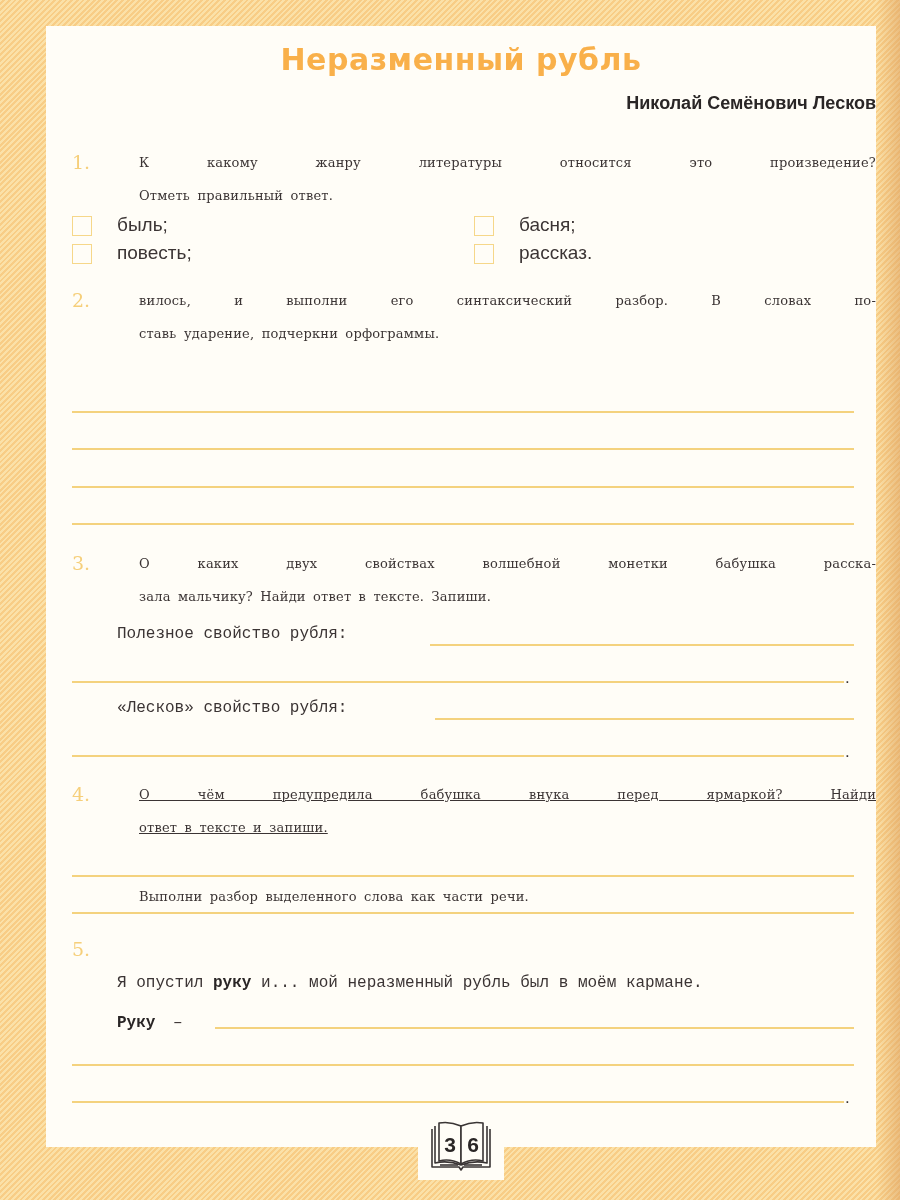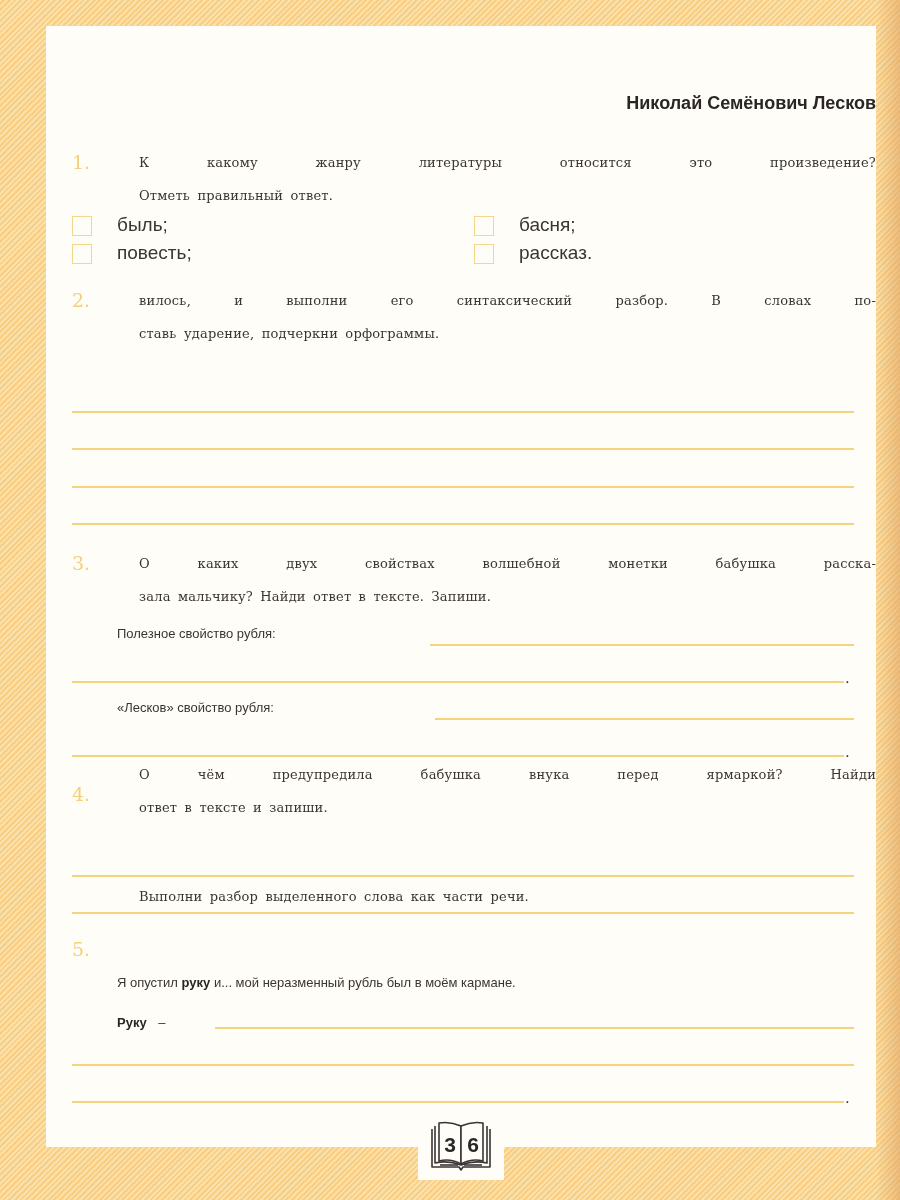--- a/index.html
+++ b/index.html
@@ -91,22 +91,22 @@
       display: block;
       text-align: justify;
       text-align-last: justify;
     }
     .qtext .line.last {
       text-align-last: left;
     }
 
     .sans {
       color: #3b3434;
-      font-family: Liberation Sans, sans-serif;
-      font-size: 13px;
+      font-family: Liberation Mono, monospace;
+      font-size: 16px;
       line-height: 26px;
       white-space: nowrap;
     }
     .sans b { font-weight: bold; color: #2a2626; }
 
     .checkbox {
       position: absolute;
       width: 20px;
       height: 20px;
       border: 1.5px solid #f6d789;
@@ -155,20 +155,21 @@
       line-height: 24px;
     }
   </style>
 </head>
 <body>
 
 <div class="right-shade"></div>
 
 <div class="panel">
 
+  <div class="title">Неразменный рубль</div>
   <div class="author">Николай Семёнович Лесков</div>
 
   <div>
     <div class="qnum" style="top:120px;">1.</div>
     <div class="qtext" style="top:120px;">
       <span class="line">К какому жанру литературы относится это произведение?</span>
       <span class="line last">Отметь правильный ответ.</span>
     </div>
 
     <div class="checkbox" style="left:26px; top:190px;"></div>
@@ -209,21 +210,21 @@
     <div class="period" style="left:799px; top:643px;">.</div>
 
     <div class="abs sans" style="left:71px; top:669px;">«Лесков» свойство рубля:</div>
     <div class="wline" style="left:389px; width:419px; top:692px;"></div>
     <div class="wline" style="left:26px; width:772px; top:729px;"></div>
     <div class="period" style="left:799px; top:717px;">.</div>
   </div>
 
   <div>
     <div class="qnum" style="top:752px;">4.</div>
-    <div class="qtext" style="top:732px;">
+    <div class="qtext" style="top:752px;text-decoration:underline;">
       <span class="line">О чём предупредила бабушка внука перед ярмаркой? Найди</span>
       <span class="line last">ответ в тексте и запиши.</span>
     </div>
     <div class="wline" style="left:26px; width:782px; top:849px;"></div>
     <div class="wline" style="left:26px; width:782px; top:886px;"></div>
   </div>
 
   <div>
     <div class="qnum" style="top:907px;">5.</div>
     <div class="qtext" style="top:854px;">

